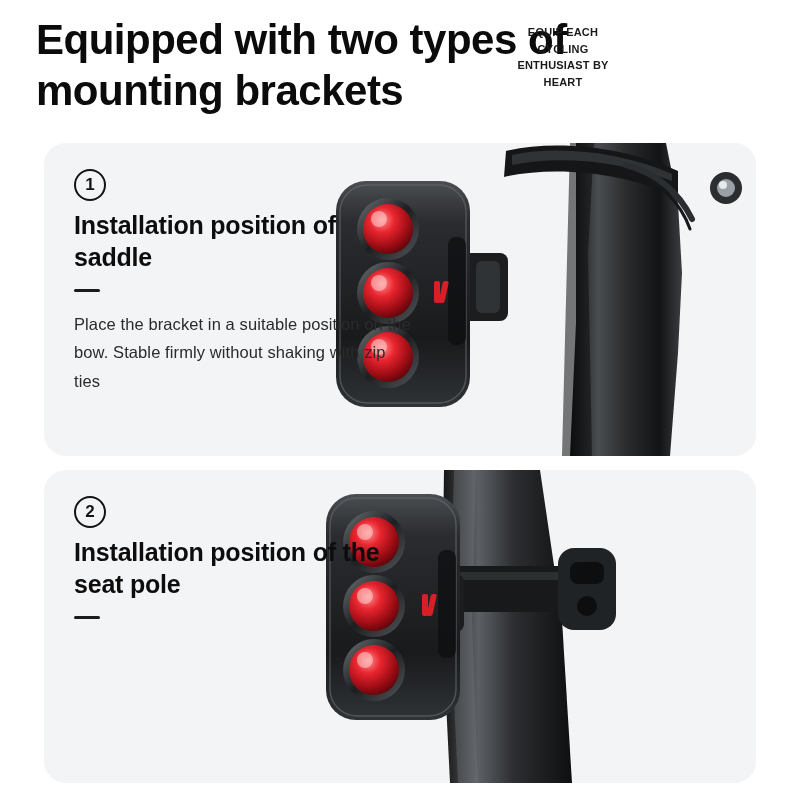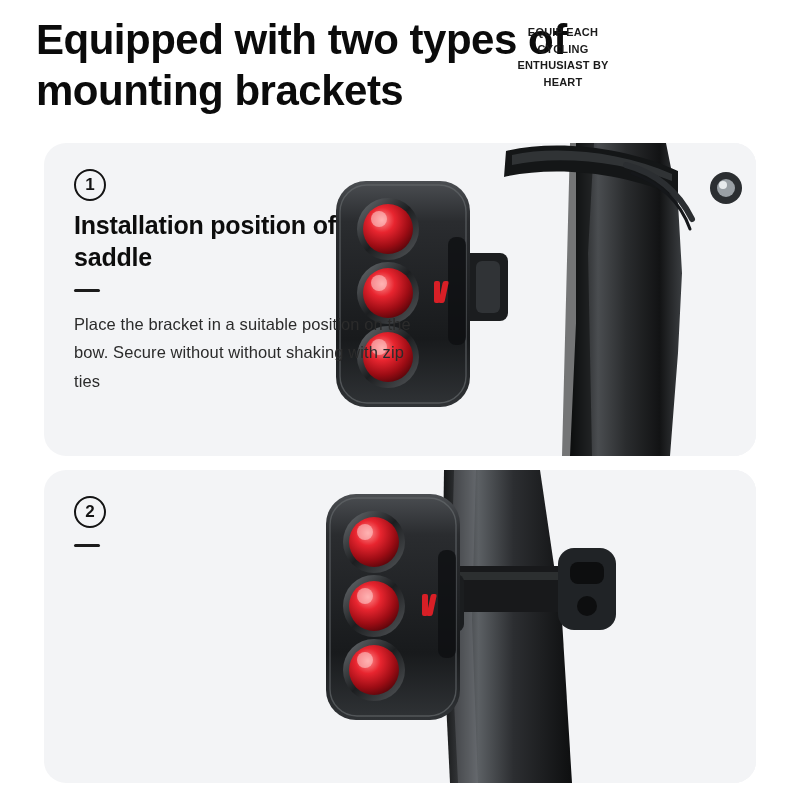--- a/index.html
+++ b/index.html
@@ -206,21 +206,21 @@
           <circle cx="43" cy="166" r="8" fill="#ffd2d2" opacity="0.55"></circle>
         </g>
       </g>
     </svg>
   </div>
 
   <div class="card-text">
     <div class="step-badge">1</div>
     <div class="card-title">Installation position of saddle</div>
     <div class="rule"></div>
-    <div class="card-body">Place the bracket in a suitable position on the bow. Secure without without shaking with zip ties</div>
+    <div class="card-body">Place the bracket in a suitable position on the bow. Stable firmly without shaking with zip ties</div>
   </div>
 </div>
 
 <div class="card" id="card-2">
 
   <div class="photo">
     <svg width="430" height="313" viewBox="0 0 430 313" xmlns="http://www.w3.org/2000/svg" aria-hidden="true">
       <defs>
         <linearGradient id="post2" x1="0" y1="0" x2="1" y2="0">
           <stop offset="0%" stop-color="#121314"></stop>
@@ -279,15 +279,16 @@
           <circle cx="48" cy="176" r="31" fill="url(#ringG2)"></circle>
           <circle cx="48" cy="176" r="25" fill="url(#lensG2)"></circle>
           <circle cx="39" cy="166" r="8" fill="#ffd2d2" opacity="0.55"></circle>
         </g>
       </g>
     </svg>
   </div>
 
   <div class="card-text">
     <div class="step-badge">2</div>
+    <div class="card-title">Installation position of the seat pole</div>
     <div class="rule"></div>
   </div>
 </div>
 
 </body></html>

